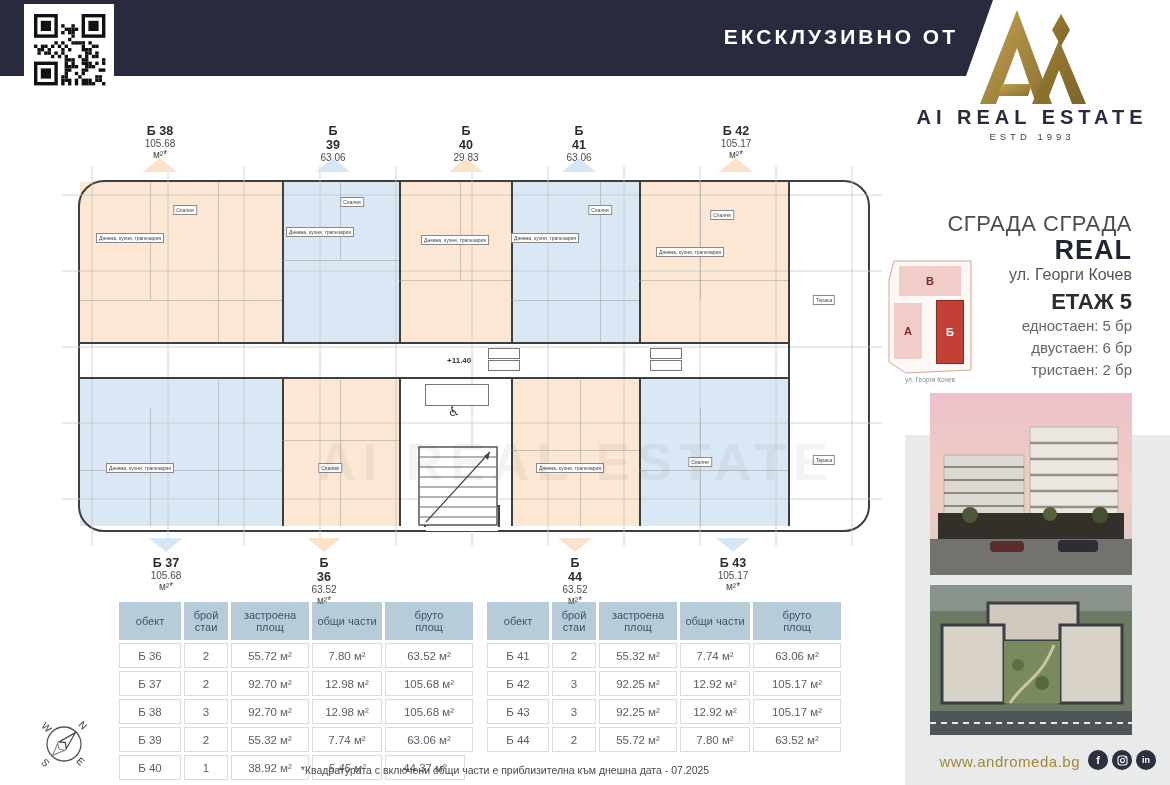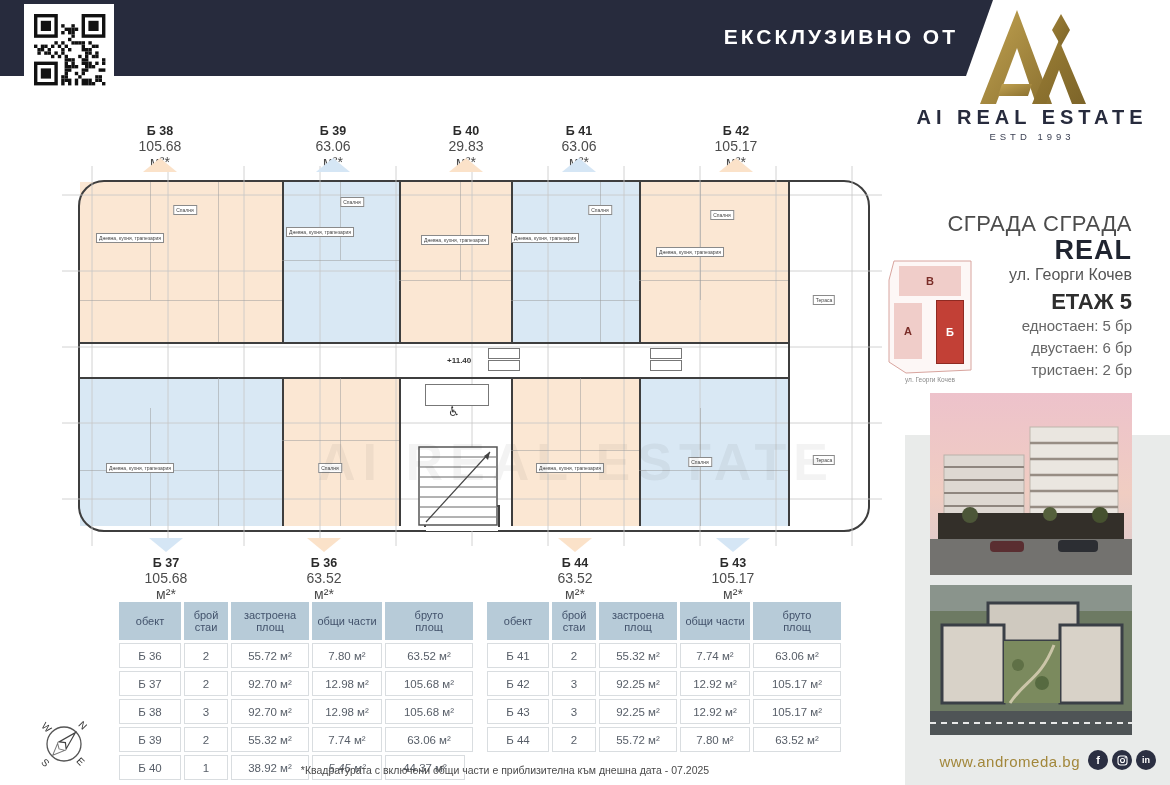--- a/index.html
+++ b/index.html
@@ -52,21 +52,21 @@
   .unit{position:absolute;}
   .wall{position:absolute;background:#3e3e3e;}
   .rline{position:absolute;background:#9a9a9a;opacity:.5;}
   .roomlbl{position:absolute;transform:translate(-50%,-50%);background:#fff;border:.5px solid #8a8a8a;
            color:#444;font-size:5px;line-height:6px;padding:1px 2px;white-space:nowrap;z-index:6;}
   #watermark{left:318px;top:432px;font-size:52px;font-weight:bold;letter-spacing:7px;
              color:rgba(50,50,50,.06);white-space:nowrap;z-index:7;}
   #elevation{left:447px;top:356px;font-size:8px;color:#333;z-index:7;font-weight:bold;}
   .ulabel{position:absolute;transform:translateX(-50%);text-align:center;z-index:8;}
   .ulabel .nm{font-size:12.5px;font-weight:bold;color:#2b2b2b;}
-  .ulabel .ar{font-size:14px;color:#4c4c4c;}
+  .ulabel .ar{font-size:10px;color:#4c4c4c;}
   .tri{position:absolute;transform:translateX(-50%);width:0;height:0;z-index:8;}
   .tri.up{border-left:17px solid transparent;border-right:17px solid transparent;border-bottom:14px solid;}
   .tri.down{border-left:17px solid transparent;border-right:17px solid transparent;border-top:14px solid;}
   #wheelchair{left:448px;top:404px;font-size:13px;color:#333;z-index:7;}
   .corr-box{position:absolute;border:.6px solid #777;background:#fff;z-index:6;}
 
   
   .atable{position:absolute;top:602px;}
   .atable .hrow,.atable .brow{display:flex;gap:3px;margin-bottom:3px;}
   .atable .hcell{background:#b7cbd8;color:#42526b;font-size:11px;display:flex;align-items:center;

